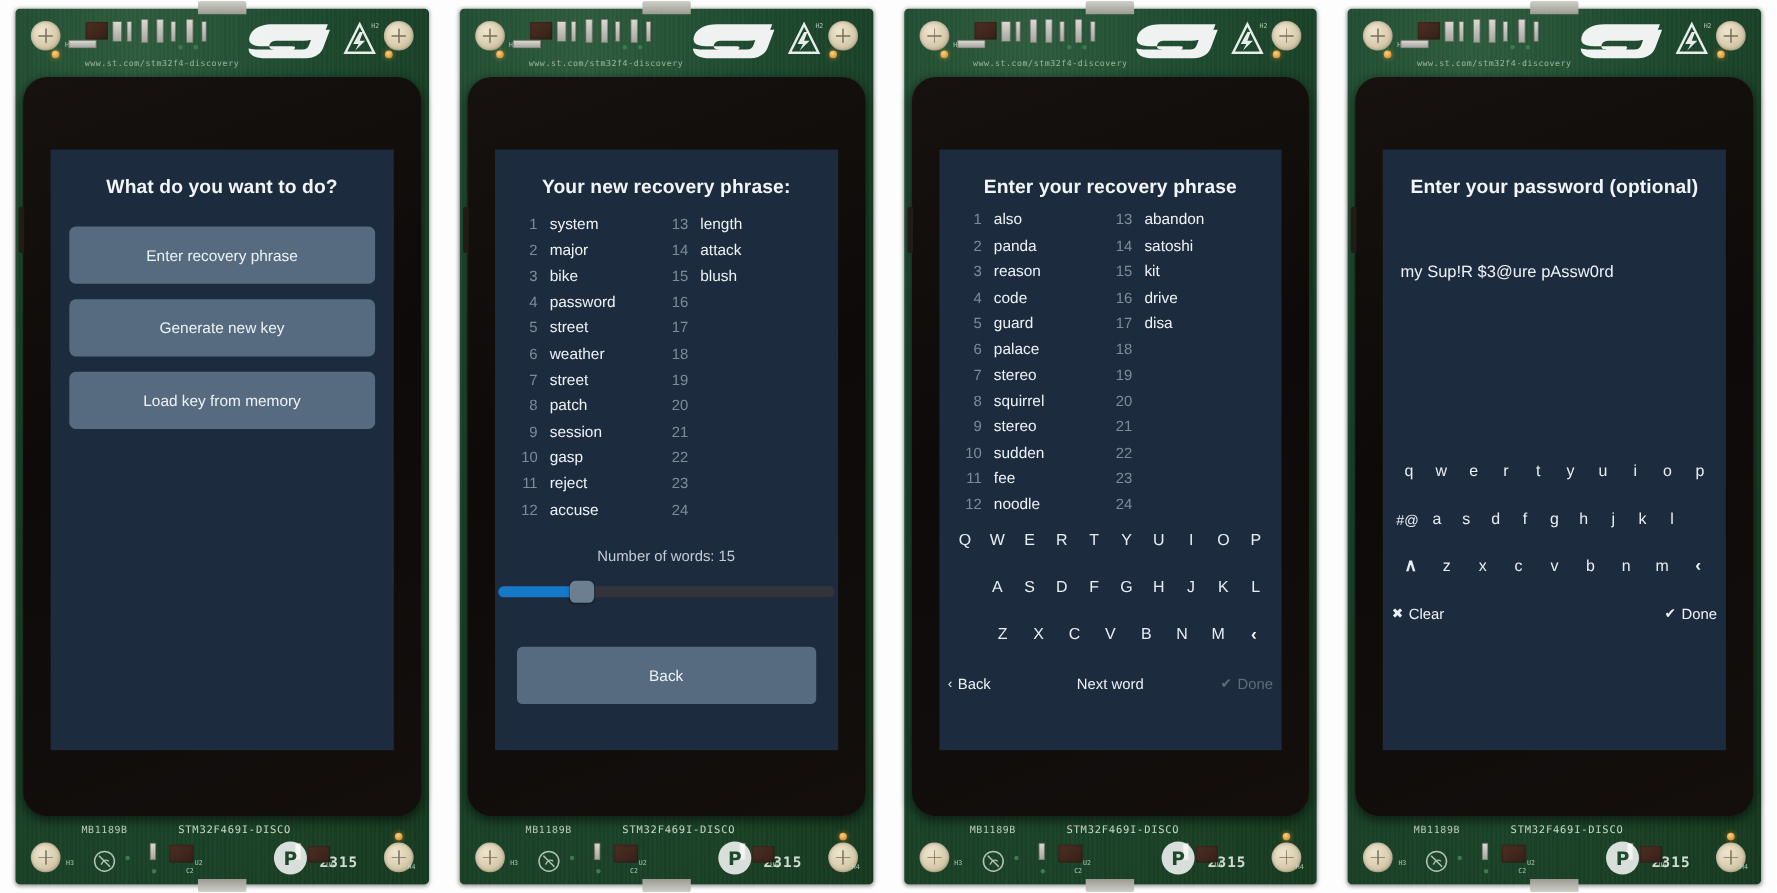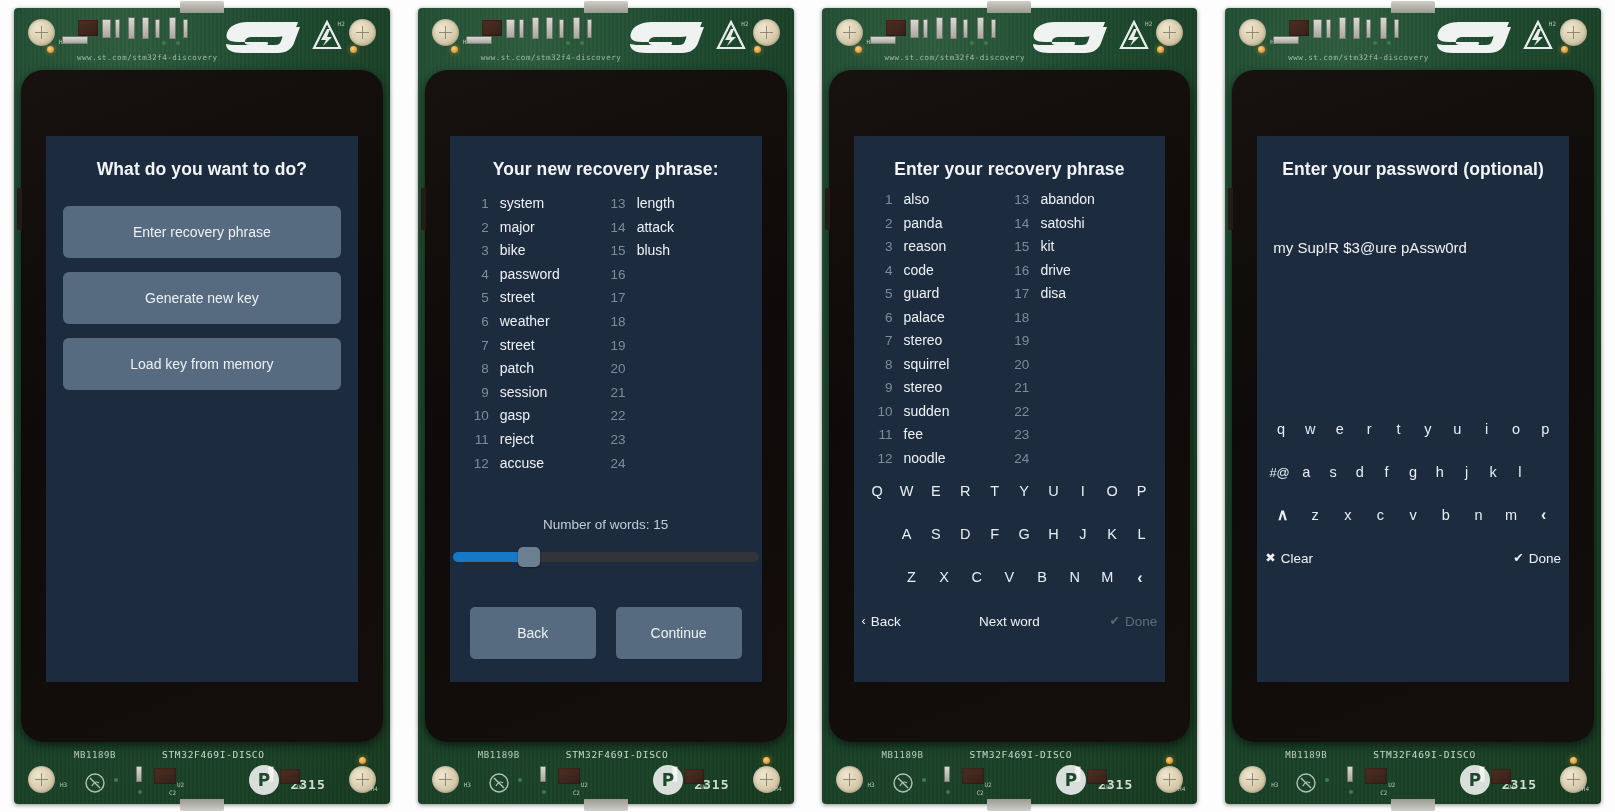--- a/index.html
+++ b/index.html
@@ -222,21 +222,21 @@
     white-space: nowrap;
   }
   .word-grid.p3 { padding-top: 8px; }
   .word-grid.p3 .w-num, .word-grid.p3 .w-word { line-height: 22.5px; }
 
   
   .slider-label {
     text-align: center;
     color: #c3ccd6;
     font-size: 13.5px;
-    margin-top: 42px;
+    margin-top: 23px;
   }
   .slider {
     position: relative;
     margin: 19px 3px 0 3px;
     height: 12px;
   }
   .slider-track {
     position: absolute; left: 0; right: 0; top: 1px;
     height: 10px; border-radius: 5px;
     background: #32343a;
@@ -524,23 +524,20 @@
             </div>
           <div class="slider-label">Number of words: 15</div>
           <div class="slider">
             <div class="slider-track"></div>
             <div class="slider-fill" id="p2-fill" style="width: 25%;"></div>
             <div class="slider-knob" id="p2-knob" style="left: calc(25% - 11px);"></div>
           </div>
           <div class="btn-row">
             <div class="wide-btn">
               <span>Back</span>
-            </div>
-            <div class="wide-btn">
-              <span>Continue</span>
             </div>
           </div>
         </div>
       </div>
     </div>
   </div>
 
   <div class="panel">
     <div class="board">
       <div class="usb-nub"></div>

